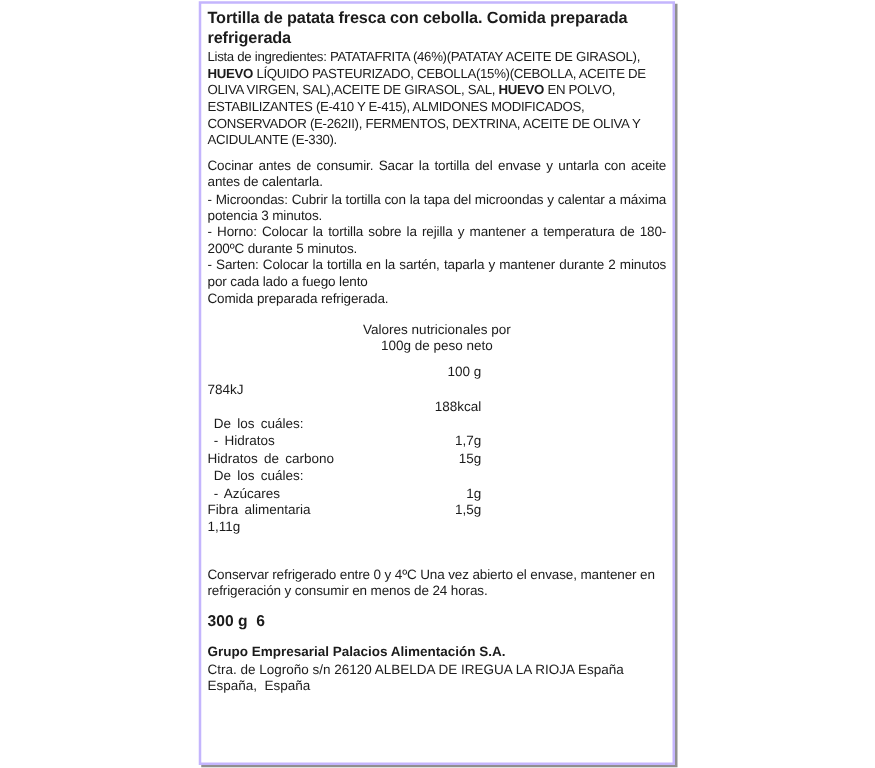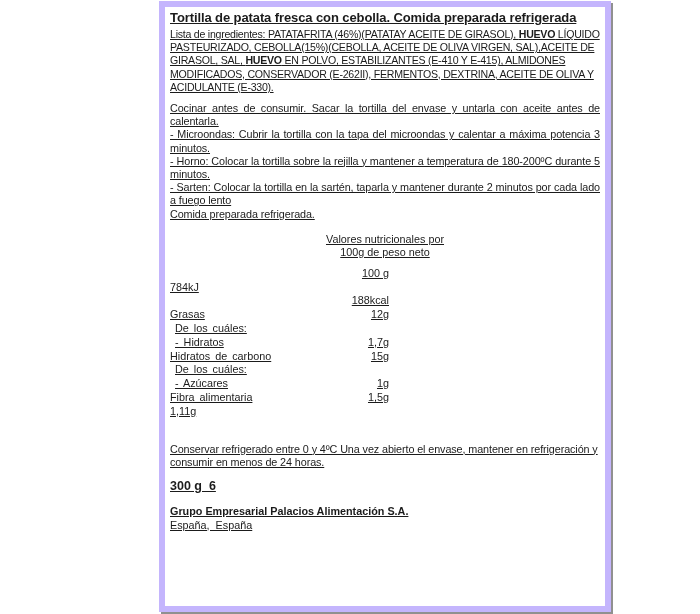--- a/index.html
+++ b/index.html
@@ -9,29 +9,28 @@
     background: #ffffff;
     font-family: "Liberation Sans", sans-serif;
     color: #1b1b1b;
     position: relative;
     overflow: hidden;
   }
   .label-box {
     position: absolute;
     left: 159px;
     top: 1px;
-    width: 452px;
+    width: 381px;
     height: 611px;
     box-sizing: border-box;
     background: #ffffff;
-    border: 6px solid #c4b5fd;
+    border: 2px solid #c4b5fd;
     box-shadow: 2px 2px 0 #909090;
     padding: 3px 5px 0 5px;
     overflow: hidden;
-    text-decoration: underline;
   }
   .title {
     margin: 0;
     font-size: 13px;
     line-height: 16px;
     font-weight: bold;
     letter-spacing: -0.1px;
   }
   .ingredients {
     margin: 2px 0 0 0;
@@ -102,24 +101,20 @@
       <span class="nvalue">100 g</span>
     </div>
     <div class="nrow">
       <span class="nvalue">784kJ</span>
     </div>
     <div class="nrow">
       <span class="nlabel"></span>
       <span class="nvalue">188kcal</span>
     </div>
     <div class="nrow">
-      <span class="nlabel">Grasas</span>
-      <span class="nvalue">12g</span>
-    </div>
-    <div class="nrow">
       <span class="nlabel indent">De los cuáles:</span>
       <span class="nvalue"></span>
     </div>
     <div class="nrow">
       <span class="nlabel indent">- Hidratos</span>
       <span class="nvalue">1,7g</span>
     </div>
     <div class="nrow">
       <span class="nlabel">Hidratos de carbono</span>
       <span class="nvalue">15g</span>
@@ -140,16 +135,17 @@
       <span class="nvalue">1,11g</span>
     </div>
   </div>
 
   <p class="storage">Conservar refrigerado entre 0 y 4ºC Una vez abierto el envase, mantener en refrigeración y consumir en menos de 24 horas.</p>
 
   <p class="weight">300 g  6</p>
 
   <div class="mfr">
     <p class="b">Grupo Empresarial Palacios Alimentación S.A.</p>
+    <p>Ctra. de Logroño s/n 26120 ALBELDA DE IREGUA LA RIOJA España</p>
     <p class="pre">España,  España</p>
   </div>
 
 </div>
 
 </body></html>

